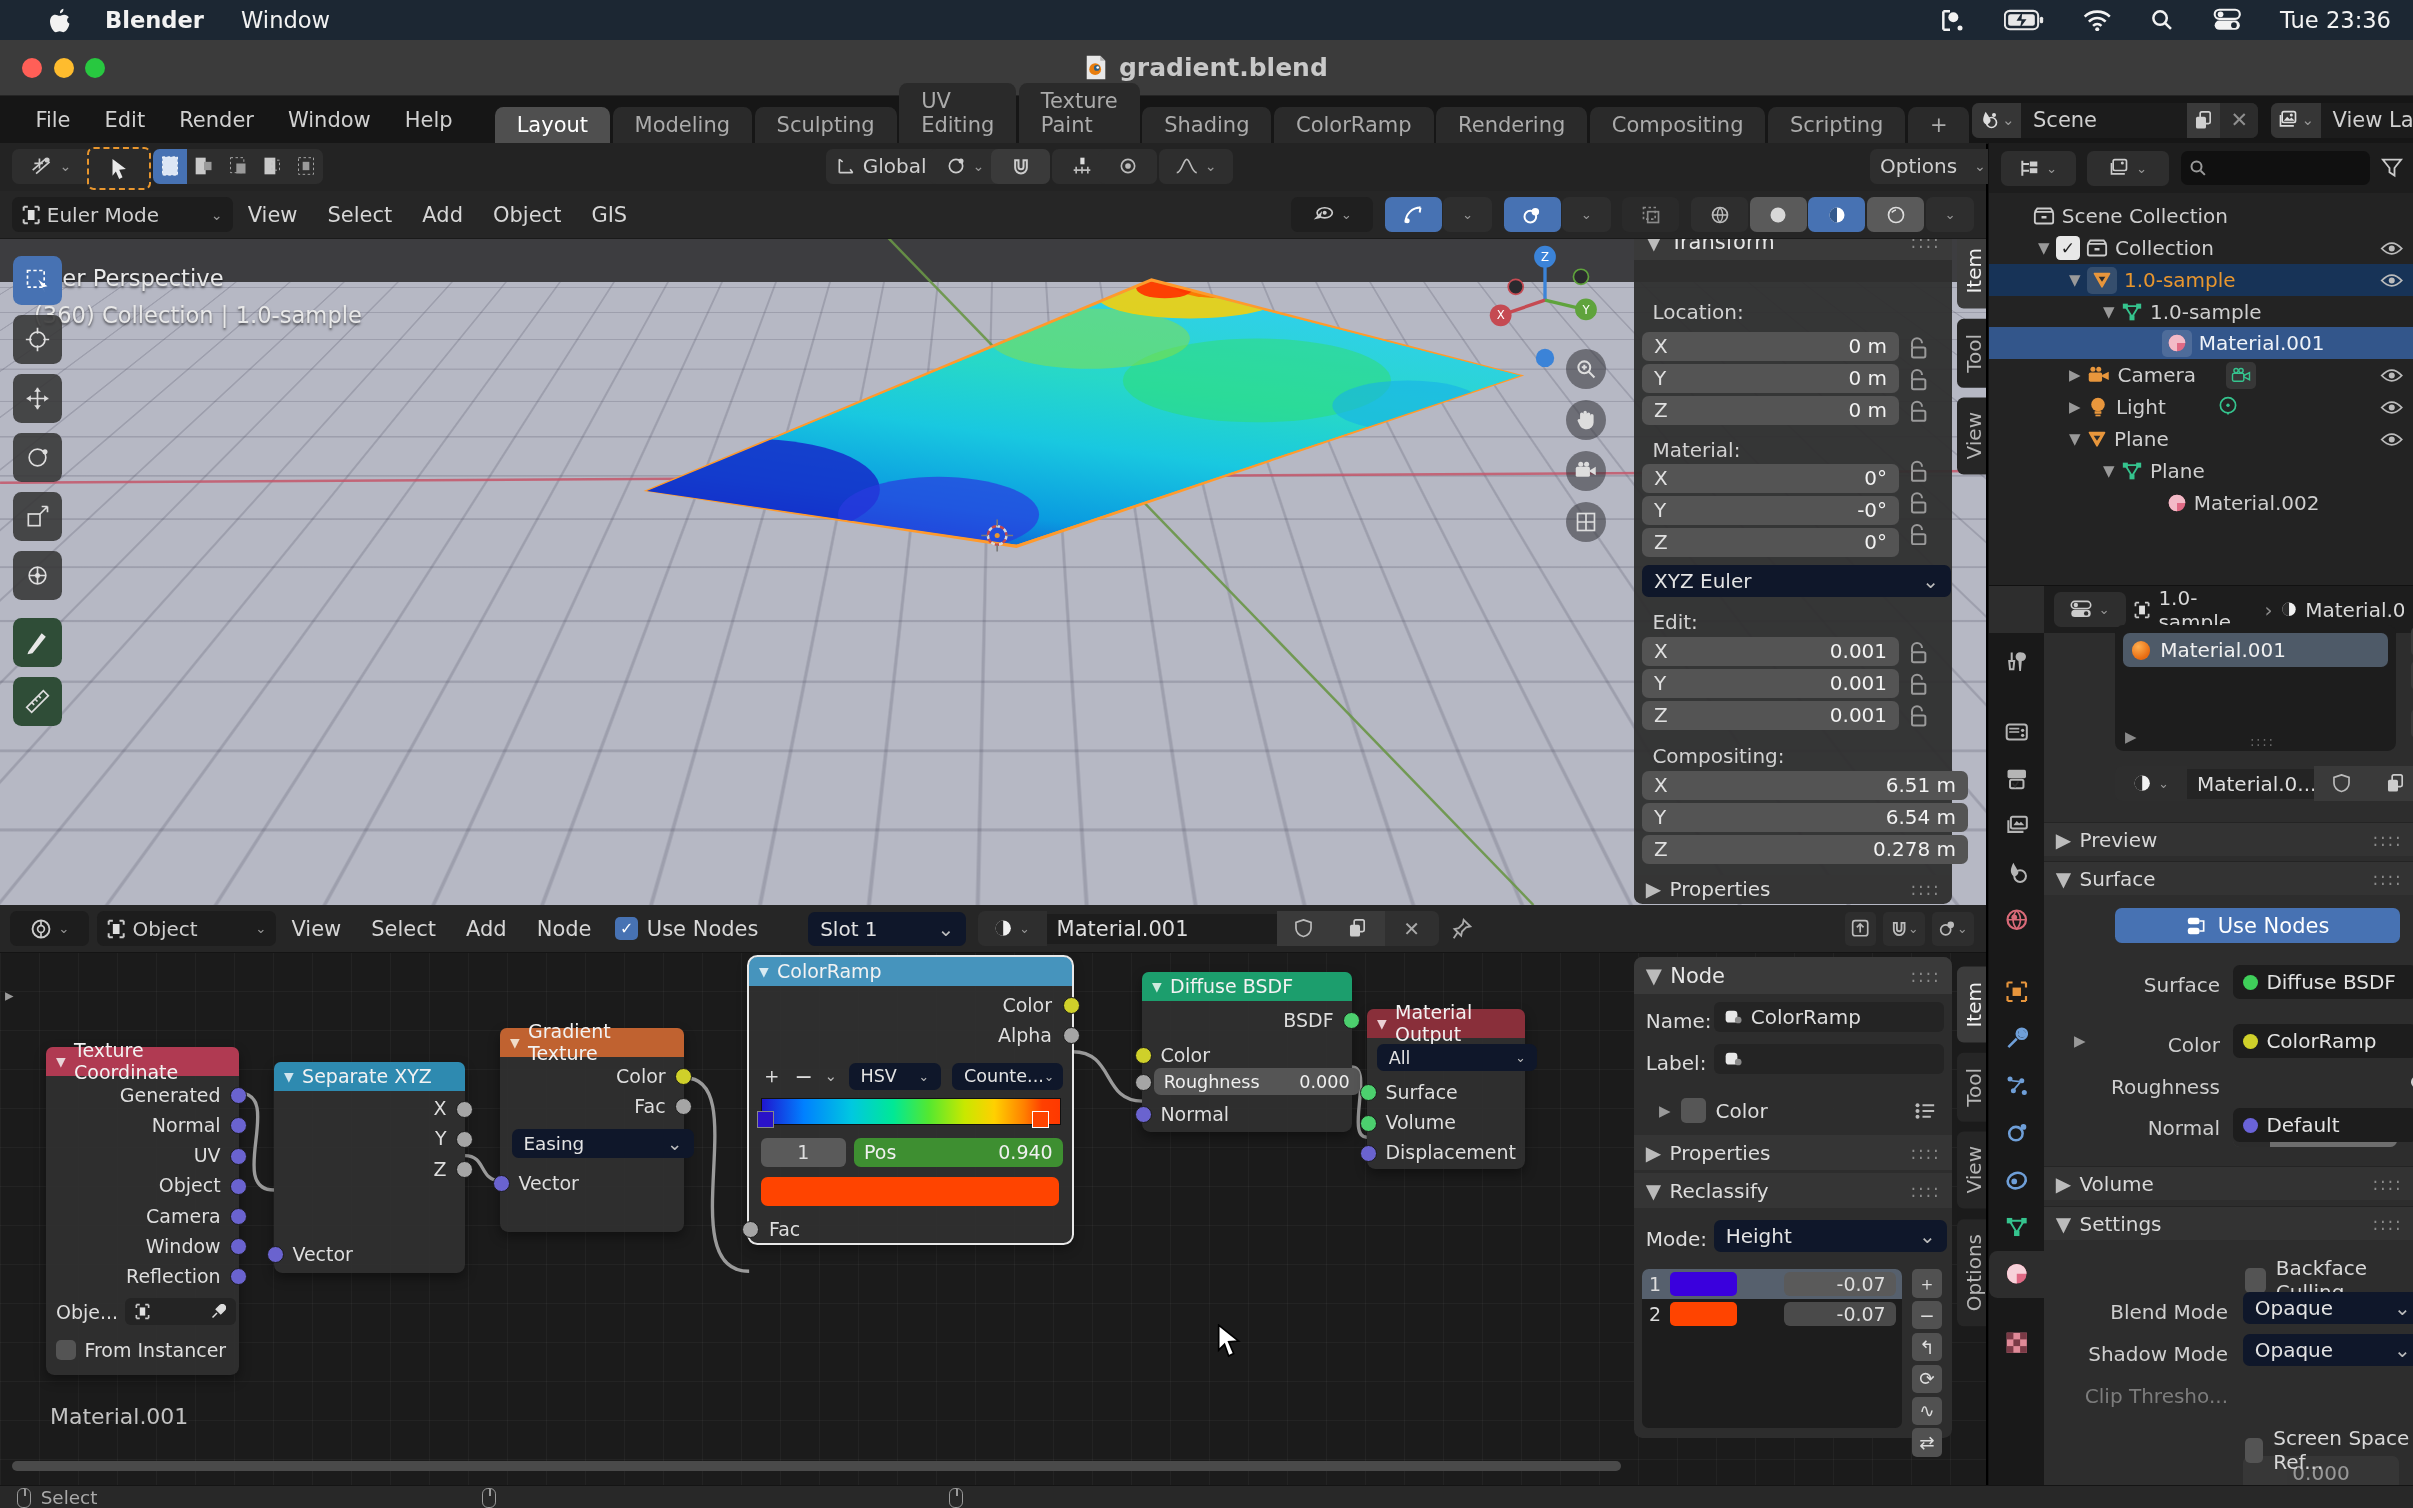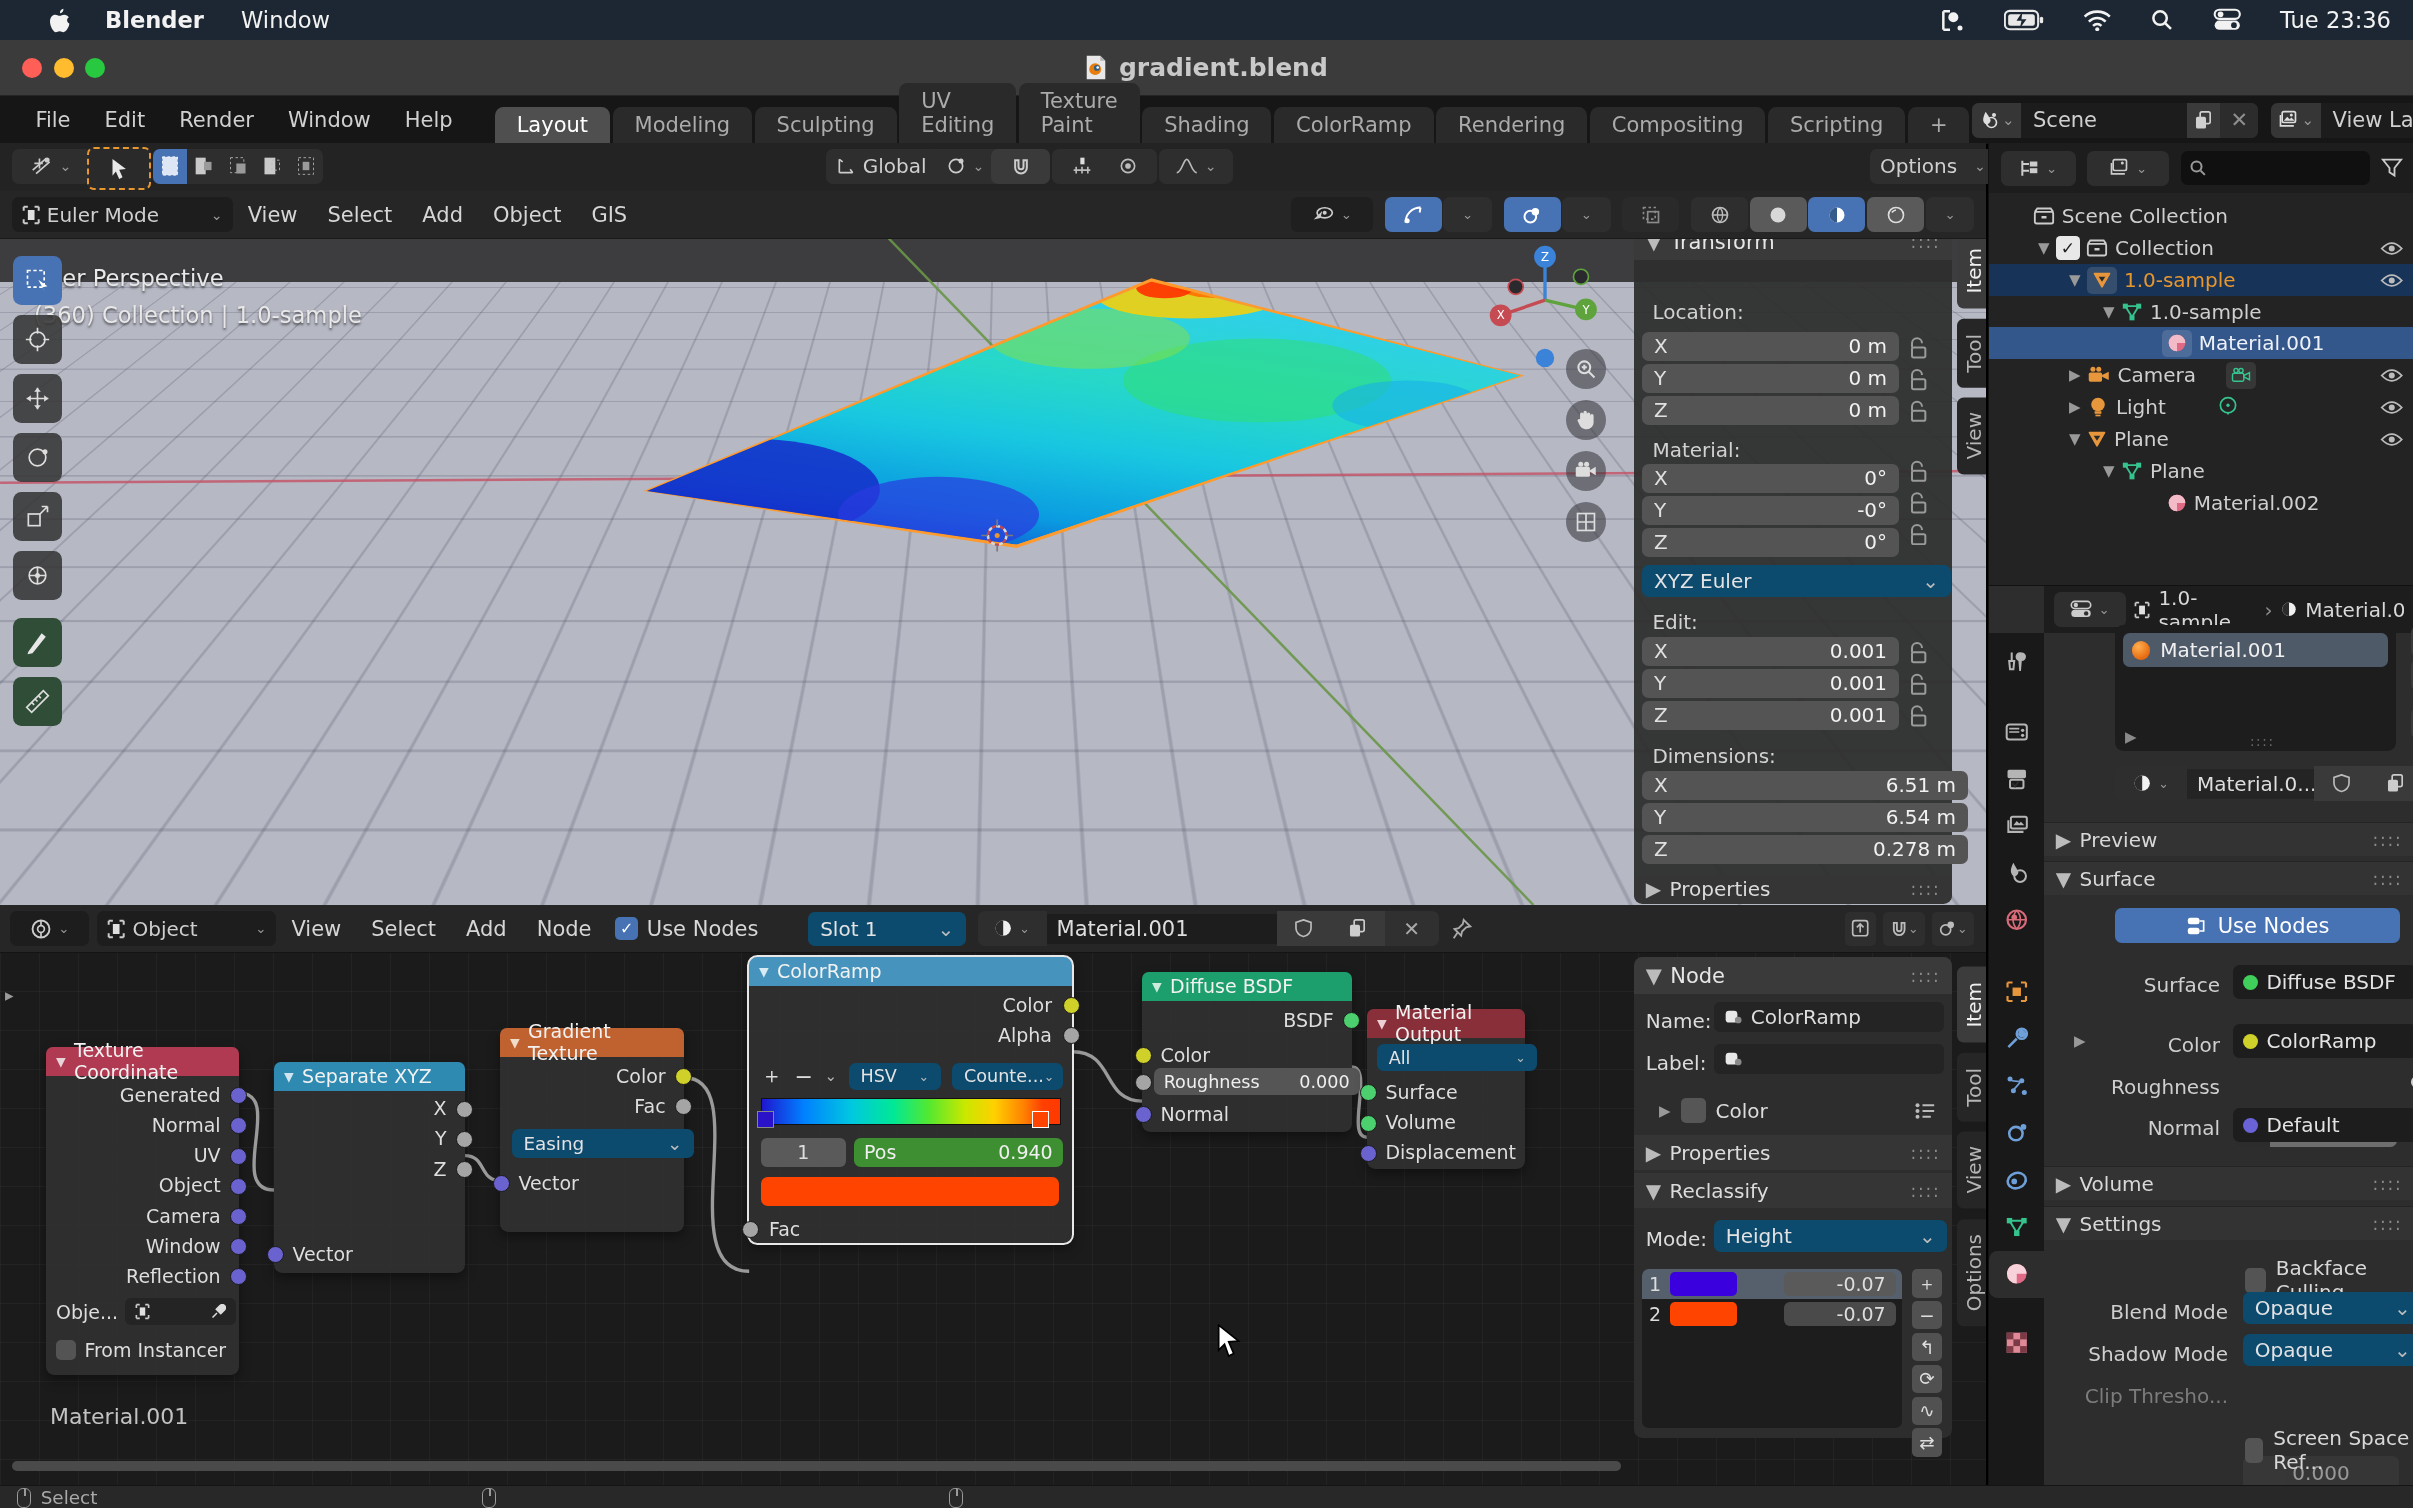--- a/index.html
+++ b/index.html
@@ -42,21 +42,21 @@
   .shelfbtn{width:49px;height:49px;background:#353535e0;border-radius:8.4px;margin-bottom:10px;display:flex;align-items:center;justify-content:center;}
   .shelfbtn.on{background:#4772b3;}
   
   .npanel{background:#2e2e2eF2;border-radius:8.4px;z-index:28;font-size:20px;color:#dcdcdc;}
   .phdr{height:37px;background:#3a3a3a;border-radius:8.4px 8.4px 0 0;display:flex;align-items:center;padding:0 11.7px;gap:8.4px;font-size:21px;color:#e6e6e6;}
   .grip{margin-left:auto;color:#8a8a8a;font-size:17px;letter-spacing:1.7px;}
   .pill{background:#545454;border-radius:6.7px;height:28.5px;display:flex;align-items:center;padding:0 11.7px;color:#f2f2f2;font-size:20px;}
   .pill .ax{color:#e0e0e0;}
   .pill .val{margin-left:auto;}
   .seclabel{color:#d2d2d2;font-size:20px;}
-  .ddl{background:#0c4a6e;border-radius:6.7px;height:32px;display:flex;align-items:center;padding:0 11.7px;color:#e3e3e3;font-size:20px;}
+  .ddl{background:#0f172a;border-radius:6.7px;height:32px;display:flex;align-items:center;padding:0 11.7px;color:#e3e3e3;font-size:20px;}
   .ddl .chev{margin-left:auto;color:#bdbdbd;}
   .vtabs{position:absolute;z-index:29;}
   .vtab{writing-mode:vertical-rl;transform:rotate(180deg);background:#262626;color:#b5b5b5;border-radius:0 6.7px 6.7px 0;padding:15px 5px;font-size:20px;margin-bottom:10px;}
   .vtab.on{background:#3c3c3c;color:#efefef;}
   
   .outliner{left:1988px;top:143px;width:426px;height:442px;background:#232323;border-left:1.7px solid #111;}
   .outhdr{height:50px;background:#1d1d1d;display:flex;align-items:center;padding:0 11.7px;gap:11.7px;}
   .srch{flex:1;height:34px;background:#101010;border-radius:6.7px;display:flex;align-items:center;padding:0 8.4px;color:#777;}
   .orow{position:absolute;left:0;width:426px;height:32px;display:flex;align-items:center;font-size:20px;color:#cfcfcf;gap:6.7px;}
   .orow .eye{position:absolute;right:11.7px;}
@@ -570,21 +570,21 @@
         <span class="val">0.001</span>
       </div>
     <div class="abs pill" style="left:8.4px;top:446px;width:233px">
         <span class="ax">Y</span>
         <span class="val">0.001</span>
       </div>
     <div class="abs pill" style="left:8.4px;top:478px;width:233px">
         <span class="ax">Z</span>
         <span class="val">0.001</span>
       </div>
-    <div class="abs seclabel" style="left:18.4px;top:521px">Dimensions:</div>
+    <div class="abs seclabel" style="left:18.4px;top:521px">Compositing:</div>
     <div class="abs pill" style="left:8.4px;top:548px;width:302px">
         <span class="ax">X</span>
         <span class="val">6.51 m</span>
       </div>
     <div class="abs pill" style="left:8.4px;top:580px;width:302px">
         <span class="ax">Y</span>
         <span class="val">6.54 m</span>
       </div>
     <div class="abs pill" style="left:8.4px;top:612px;width:302px">
         <span class="ax">Z</span>

